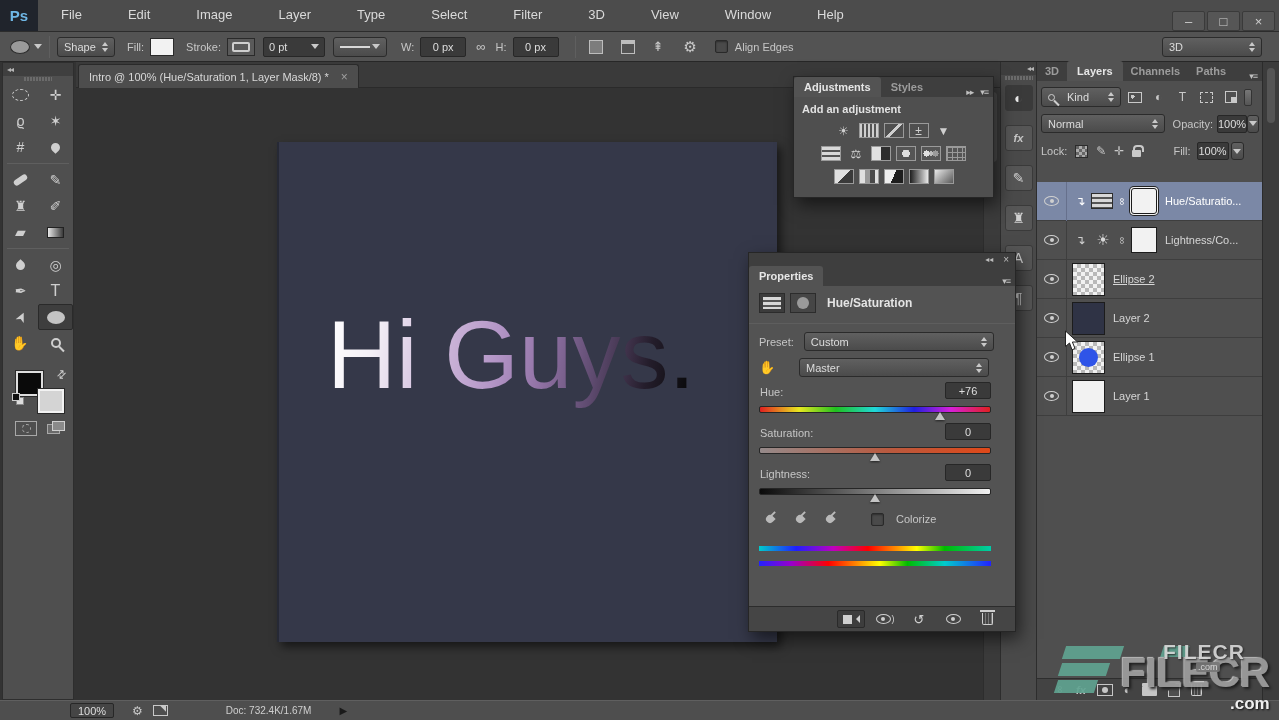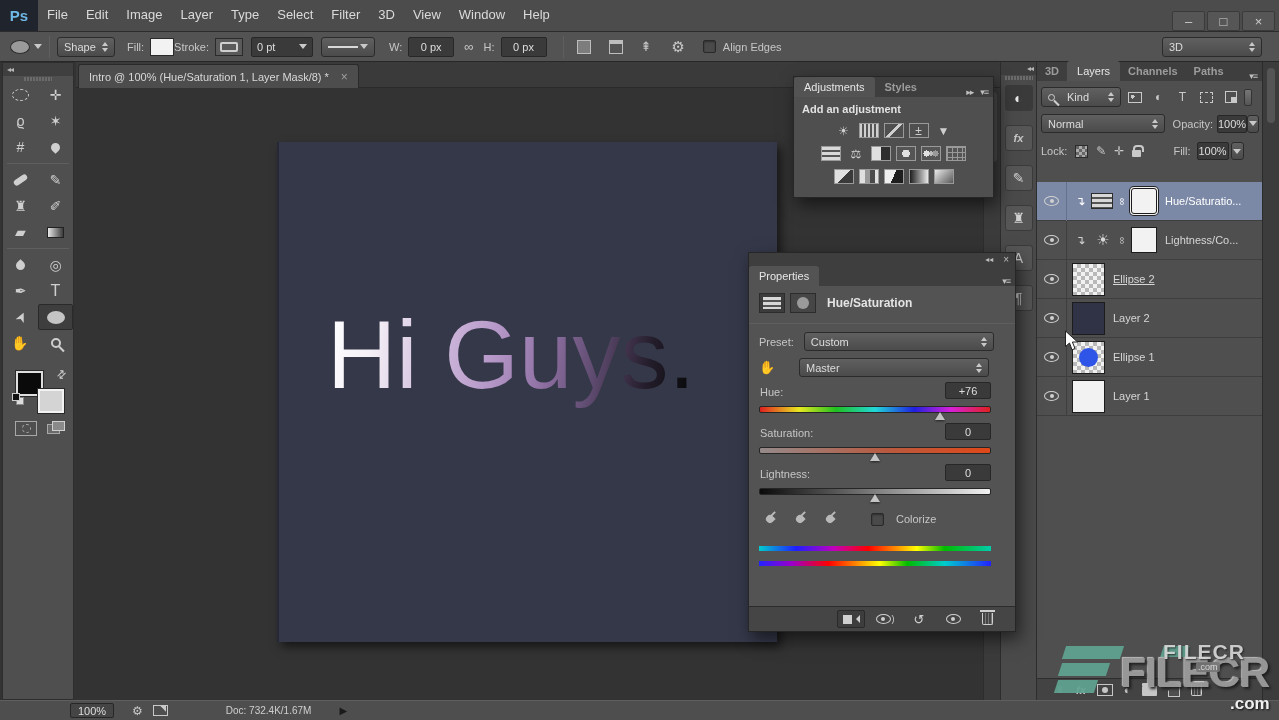--- a/index.html
+++ b/index.html
@@ -11,21 +11,21 @@
 .fld{background:#3a3a3a;border:1px solid #272727;border-radius:2px;color:#dedede;font-size:11px;display:flex;align-items:center;justify-content:center;white-space:nowrap}
 .sel{background:linear-gradient(#606060,#4b4b4b);border:1px solid #2b2b2b;border-radius:3px;color:#dcdcdc;font-size:11px;display:flex;align-items:center;padding:0 6px;white-space:nowrap}
 .updn{margin-left:auto;display:flex;flex-direction:column;gap:2px;align-items:center}
 .tu{width:0;height:0;border-left:3px solid transparent;border-right:3px solid transparent;border-bottom:4px solid #c9c9c9}
 .td{width:0;height:0;border-left:3px solid transparent;border-right:3px solid transparent;border-top:4px solid #c9c9c9}
 .dd{width:0;height:0;border-left:4px solid transparent;border-right:4px solid transparent;border-top:5px solid #c9c9c9}
 .vsep{width:1px;height:22px;background:#3c3c3c;border-right:1px solid #5f5f5f;margin:0 7px}
 
 .menubar{left:0;top:0;width:1279px;height:32px;background:#4c4c4c;border-bottom:1px solid #2c2c2c;display:flex;align-items:flex-end}
 .pslogo{width:38px;height:32px;background:#20242c;color:#6fb7e6;font-weight:bold;font-size:15px;display:flex;align-items:center;justify-content:center}
-.menu-item{padding:0 9px;font-size:13px;color:#dadada;line-height:32px}
+.menu-item{padding:0 23px;font-size:13px;color:#dadada;line-height:32px}
 .winctl{margin-left:auto;display:flex;margin-right:4px}
 .winbtn{width:33px;height:20px;margin-top:-8px;display:flex;align-items:center;justify-content:center;color:#cfcfcf;font-size:13px;background:#565656;border:1px solid #3a3a3a;border-radius:2px;margin-left:2px}
 
 .optionsbar{left:0;top:32px;width:1279px;height:30px;background:#535353;border-bottom:1px solid #272727;display:flex;align-items:center;padding-left:10px}
 .toolthumb{width:20px;height:14px;background:#9a9a9a;border-radius:50%;border:1px solid #2e2e2e}
 
 .toolbar{left:2px;top:62px;width:72px;height:638px;background:#4f4f4f;border:1px solid #2e2e2e}
 .tb-head{height:13px;background:#3f3f3f;color:#b5b5b5;font-size:8px;line-height:13px;padding-left:4px;letter-spacing:-1px}
 .grip{height:6px;display:flex;align-items:center;justify-content:center}
 .grip i{display:block;width:28px;height:4px;background:repeating-linear-gradient(90deg,#6b6b6b 0 1px,transparent 1px 3px),repeating-linear-gradient(90deg,#6b6b6b 0 1px,transparent 1px 3px);background-position:0 0,1px 3px;background-size:100% 1px;background-repeat:repeat-y}
@@ -56,21 +56,21 @@
 .doctab{position:absolute;left:2px;top:2px;height:24px;background:#4d4d4d;border:1px solid #2a2a2a;border-bottom:none;border-radius:3px 3px 0 0;display:flex;align-items:center;padding:0 10px;color:#d8d8d8;font-size:11px}
 .doctab .close{margin-left:12px;color:#9f9f9f;font-size:12px}
 .workarea{left:76px;top:88px;width:907px;height:612px;background:#333}
 .vscroll{left:983px;top:88px;width:17px;height:612px;background:#3b3b3b;border-left:1px solid #2d2d2d}
 .vscroll i{display:block;margin:4px auto;width:9px;height:70px;background:#4f4f4f;border-radius:4px}
 .canvas{left:277px;top:142px;width:500px;height:500px;background:#353849;box-shadow:4px 5px 9px rgba(0,0,0,.55);border-left:2px solid #262935}
 .hitext{position:absolute;left:48px;top:158px;font-size:96px;font-weight:400;letter-spacing:0px;background:linear-gradient(100deg,#ffffff 0%,#f3eff6 14%,#cdb7da 32%,#b496c7 46%,#9374a7 58%,#5f4b70 72%,#241d2b 86%,#0b0b0d 97%);-webkit-background-clip:text;background-clip:text;color:transparent}
 
 .panel{position:absolute;background:#4f4f4f;border:1px solid #262626;box-shadow:4px 7px 16px rgba(0,0,0,.55)}
 .ptabs{height:20px;background:#3e3e3e;display:flex;align-items:flex-end}
-.ptab{height:20px;display:flex;align-items:center;padding:0 10px;font-size:11px;font-weight:normal}
+.ptab{height:20px;display:flex;align-items:center;padding:0 10px;font-size:11px;font-weight:bold}
 .ptab.on{background:#535353;color:#e6e6e6;border-radius:3px 3px 0 0}
 .ptab.off{color:#9c9c9c;font-weight:bold}
 .pmenu{margin-left:auto;color:#c0c0c0;font-size:9px;padding-right:5px;letter-spacing:-1px}
 
 .adjgrid{display:flex;justify-content:center;gap:5px;margin-top:8px}
 .ai{width:20px;height:15px;display:flex;align-items:center;justify-content:center;color:#cfcfcf;font-size:12px}
 .ai.box{border:1px solid #9a9a9a}
 .ai-levels{background:repeating-linear-gradient(90deg,#cfcfcf 0 2px,#555 2px 4px)}
 .ai-curves{background:linear-gradient(135deg,transparent 44%,#cfcfcf 44% 56%,transparent 56%)}
 .ai-huesat{background:repeating-linear-gradient(180deg,#d8d8d8 0 3px,#555 3px 5px)}
@@ -175,21 +175,21 @@
   <div class="vsep"></div>
   <div class="sel" style="width:58px;height:20px">
     <span>Shape</span>
     <span class="updn">
         <i class="tu"></i>
         <i class="td"></i>
       </span>
   </div>
   <span class="lbl" style="margin-left:12px">Fill:</span>
   <div style="width:24px;height:18px;background:#f2f2f2;border:1px solid #2a2a2a;margin-left:6px"></div>
-  <span class="lbl" style="">Stroke:</span>
+  <span class="lbl" style="margin-left:12px">Stroke:</span>
   <div style="width:28px;height:18px;border:1px solid #2a2a2a;background:#5a5a5a;margin-left:6px;display:flex;align-items:center;justify-content:center">
       <i style="width:18px;height:10px;border:2px solid #cfcfcf;border-radius:2px"></i>
     </div>
   <div class="fld" style="width:62px;height:20px;margin-left:8px;justify-content:space-between;padding:0 5px">
     <span>0 pt</span>
       <i class="dd"></i>
   </div>
   <div class="sel" style="width:54px;height:20px;margin-left:8px">
     <i style="display:block;width:30px;height:2px;background:#d8d8d8"></i>
     <span class="updn">

